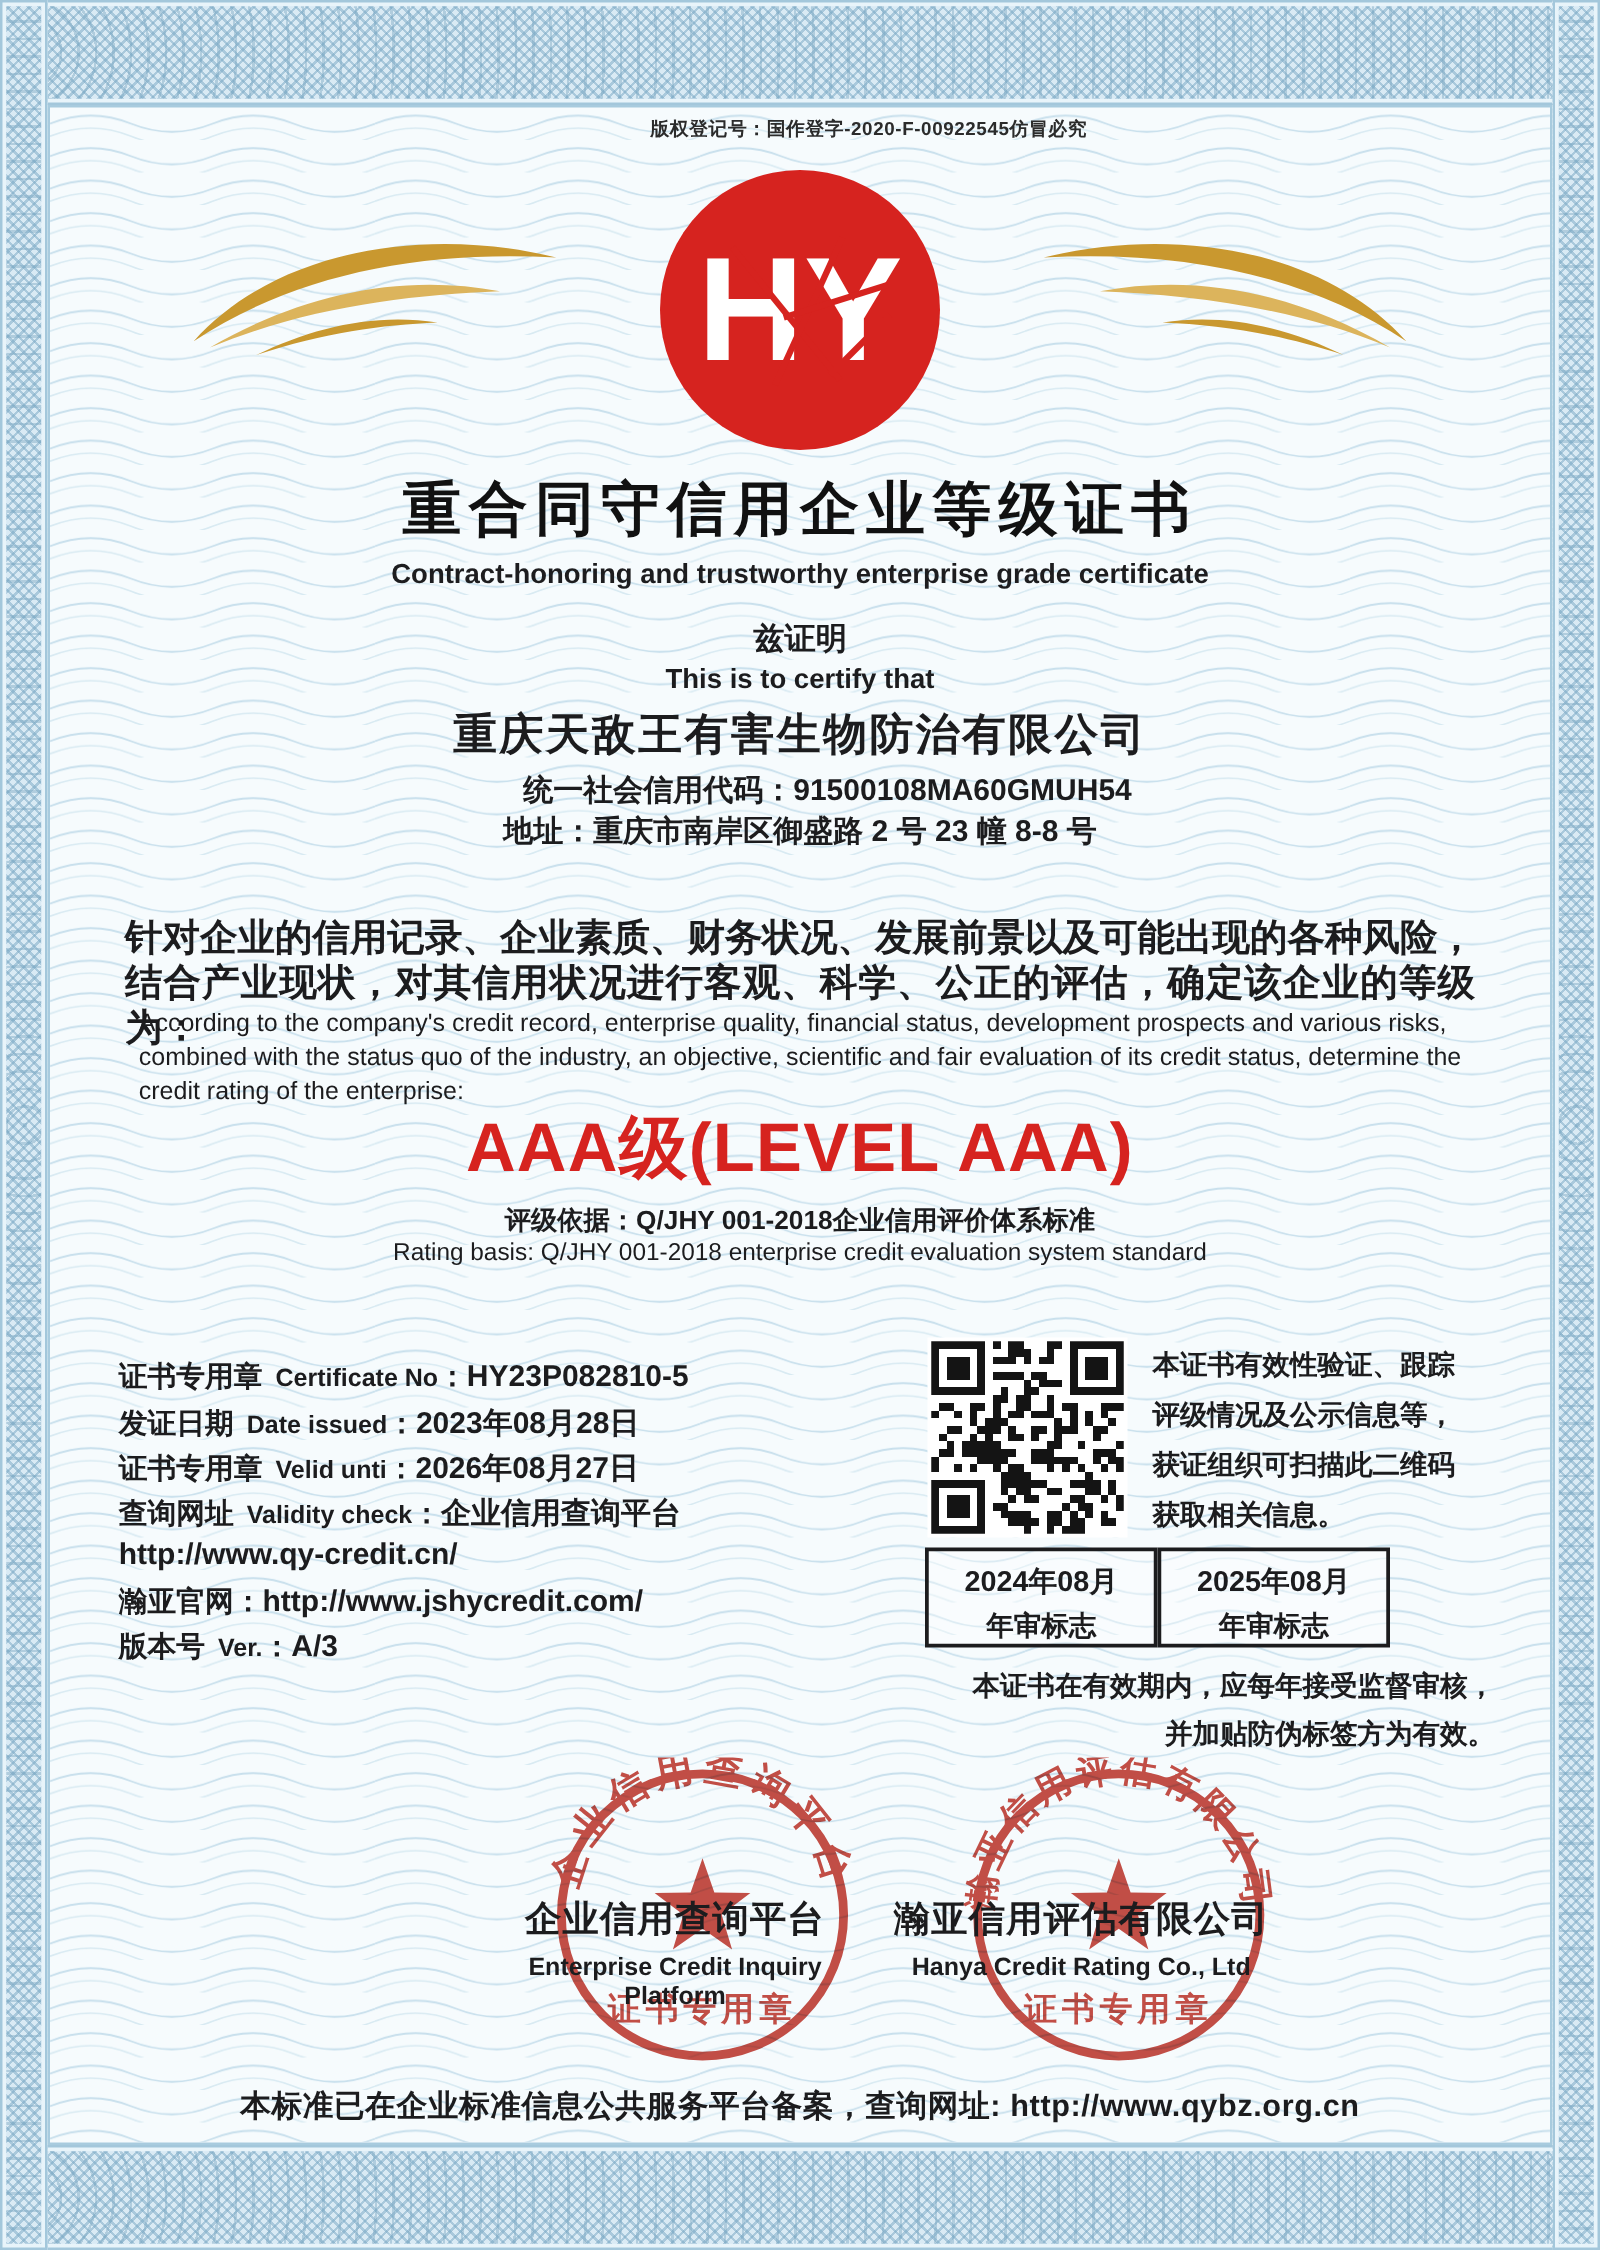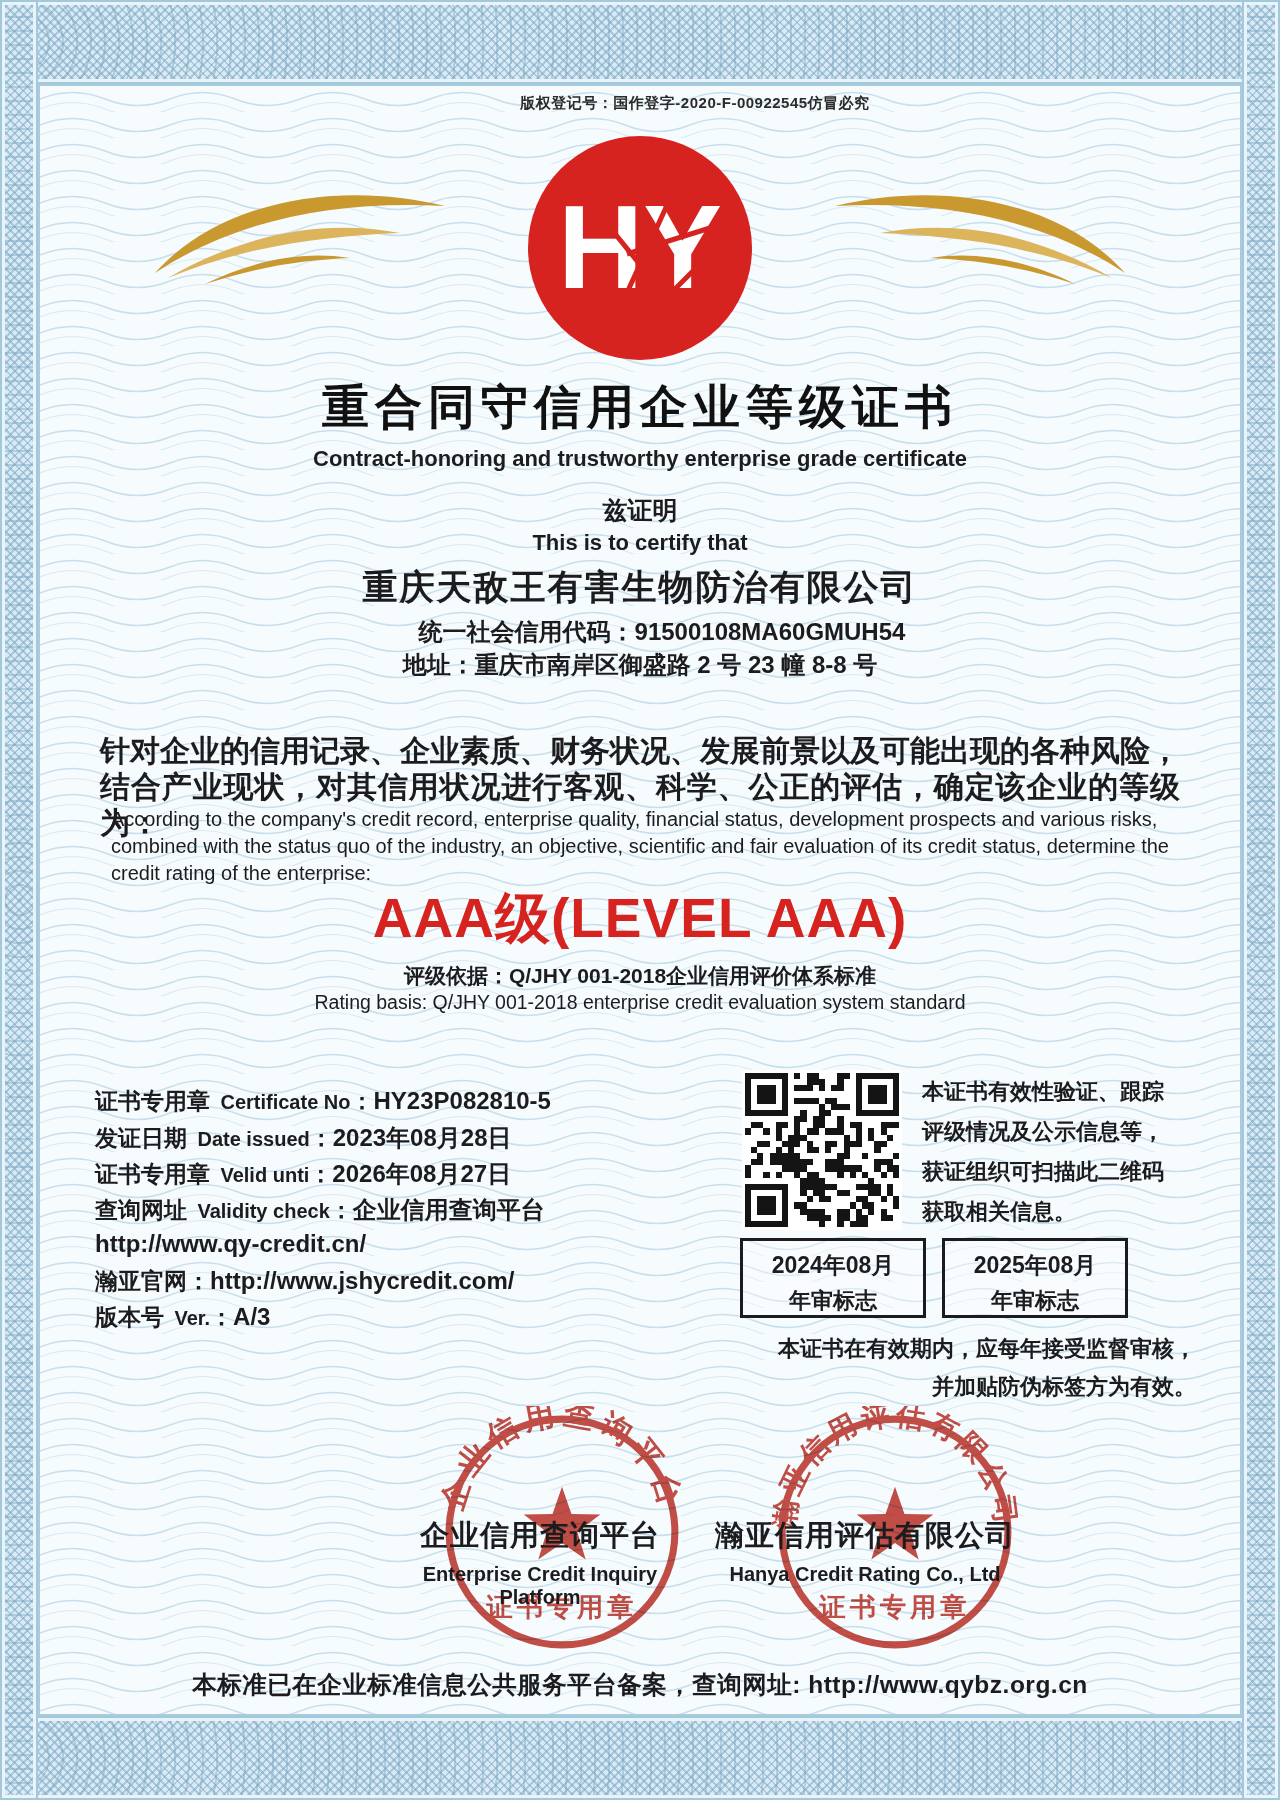--- a/index.html
+++ b/index.html
@@ -52,21 +52,21 @@
   .d-cn{font-size:23px;font-weight:700;}
   .d-en{font-size:20px;font-weight:600;margin-left:6px;}
   .d-sep{font-size:23px;font-weight:700;}
   .d-val{font-size:24px;font-weight:600;}
 
   .qr-box{left:742px;top:1070px;width:160px;height:160px;background:#fff;padding:3px;box-sizing:border-box;}
   .qr-box svg{width:100%;height:100%;display:block;}
   .qr-note{left:922px;top:1072px;width:280px;}
   .qr-note div{font-size:22px;font-weight:700;line-height:40px;}
 
-  .year-boxes{left:740px;top:1238px;display:flex;gap:16px;}
+  .year-boxes{left:740px;top:1238px;display:flex;}
   .year-box{width:186px;height:80px;border:3px solid #1c1c1e;box-sizing:border-box;text-align:center;background:rgba(255,255,255,.35);}
   .yb-period{font-size:23px;font-weight:700;margin-top:9px;}
   .yb-label{font-size:22px;font-weight:700;margin-top:5px;}
 
   .review-note{left:648px;top:1330px;width:548px;text-align:right;font-size:22px;font-weight:700;line-height:38px;}
 
   .stamp{width:252px;height:252px;mix-blend-mode:multiply;opacity:.9;z-index:6;}
   .stamp-left{left:436px;top:1406px;}
   .stamp-right{left:769px;top:1406px;}
 

